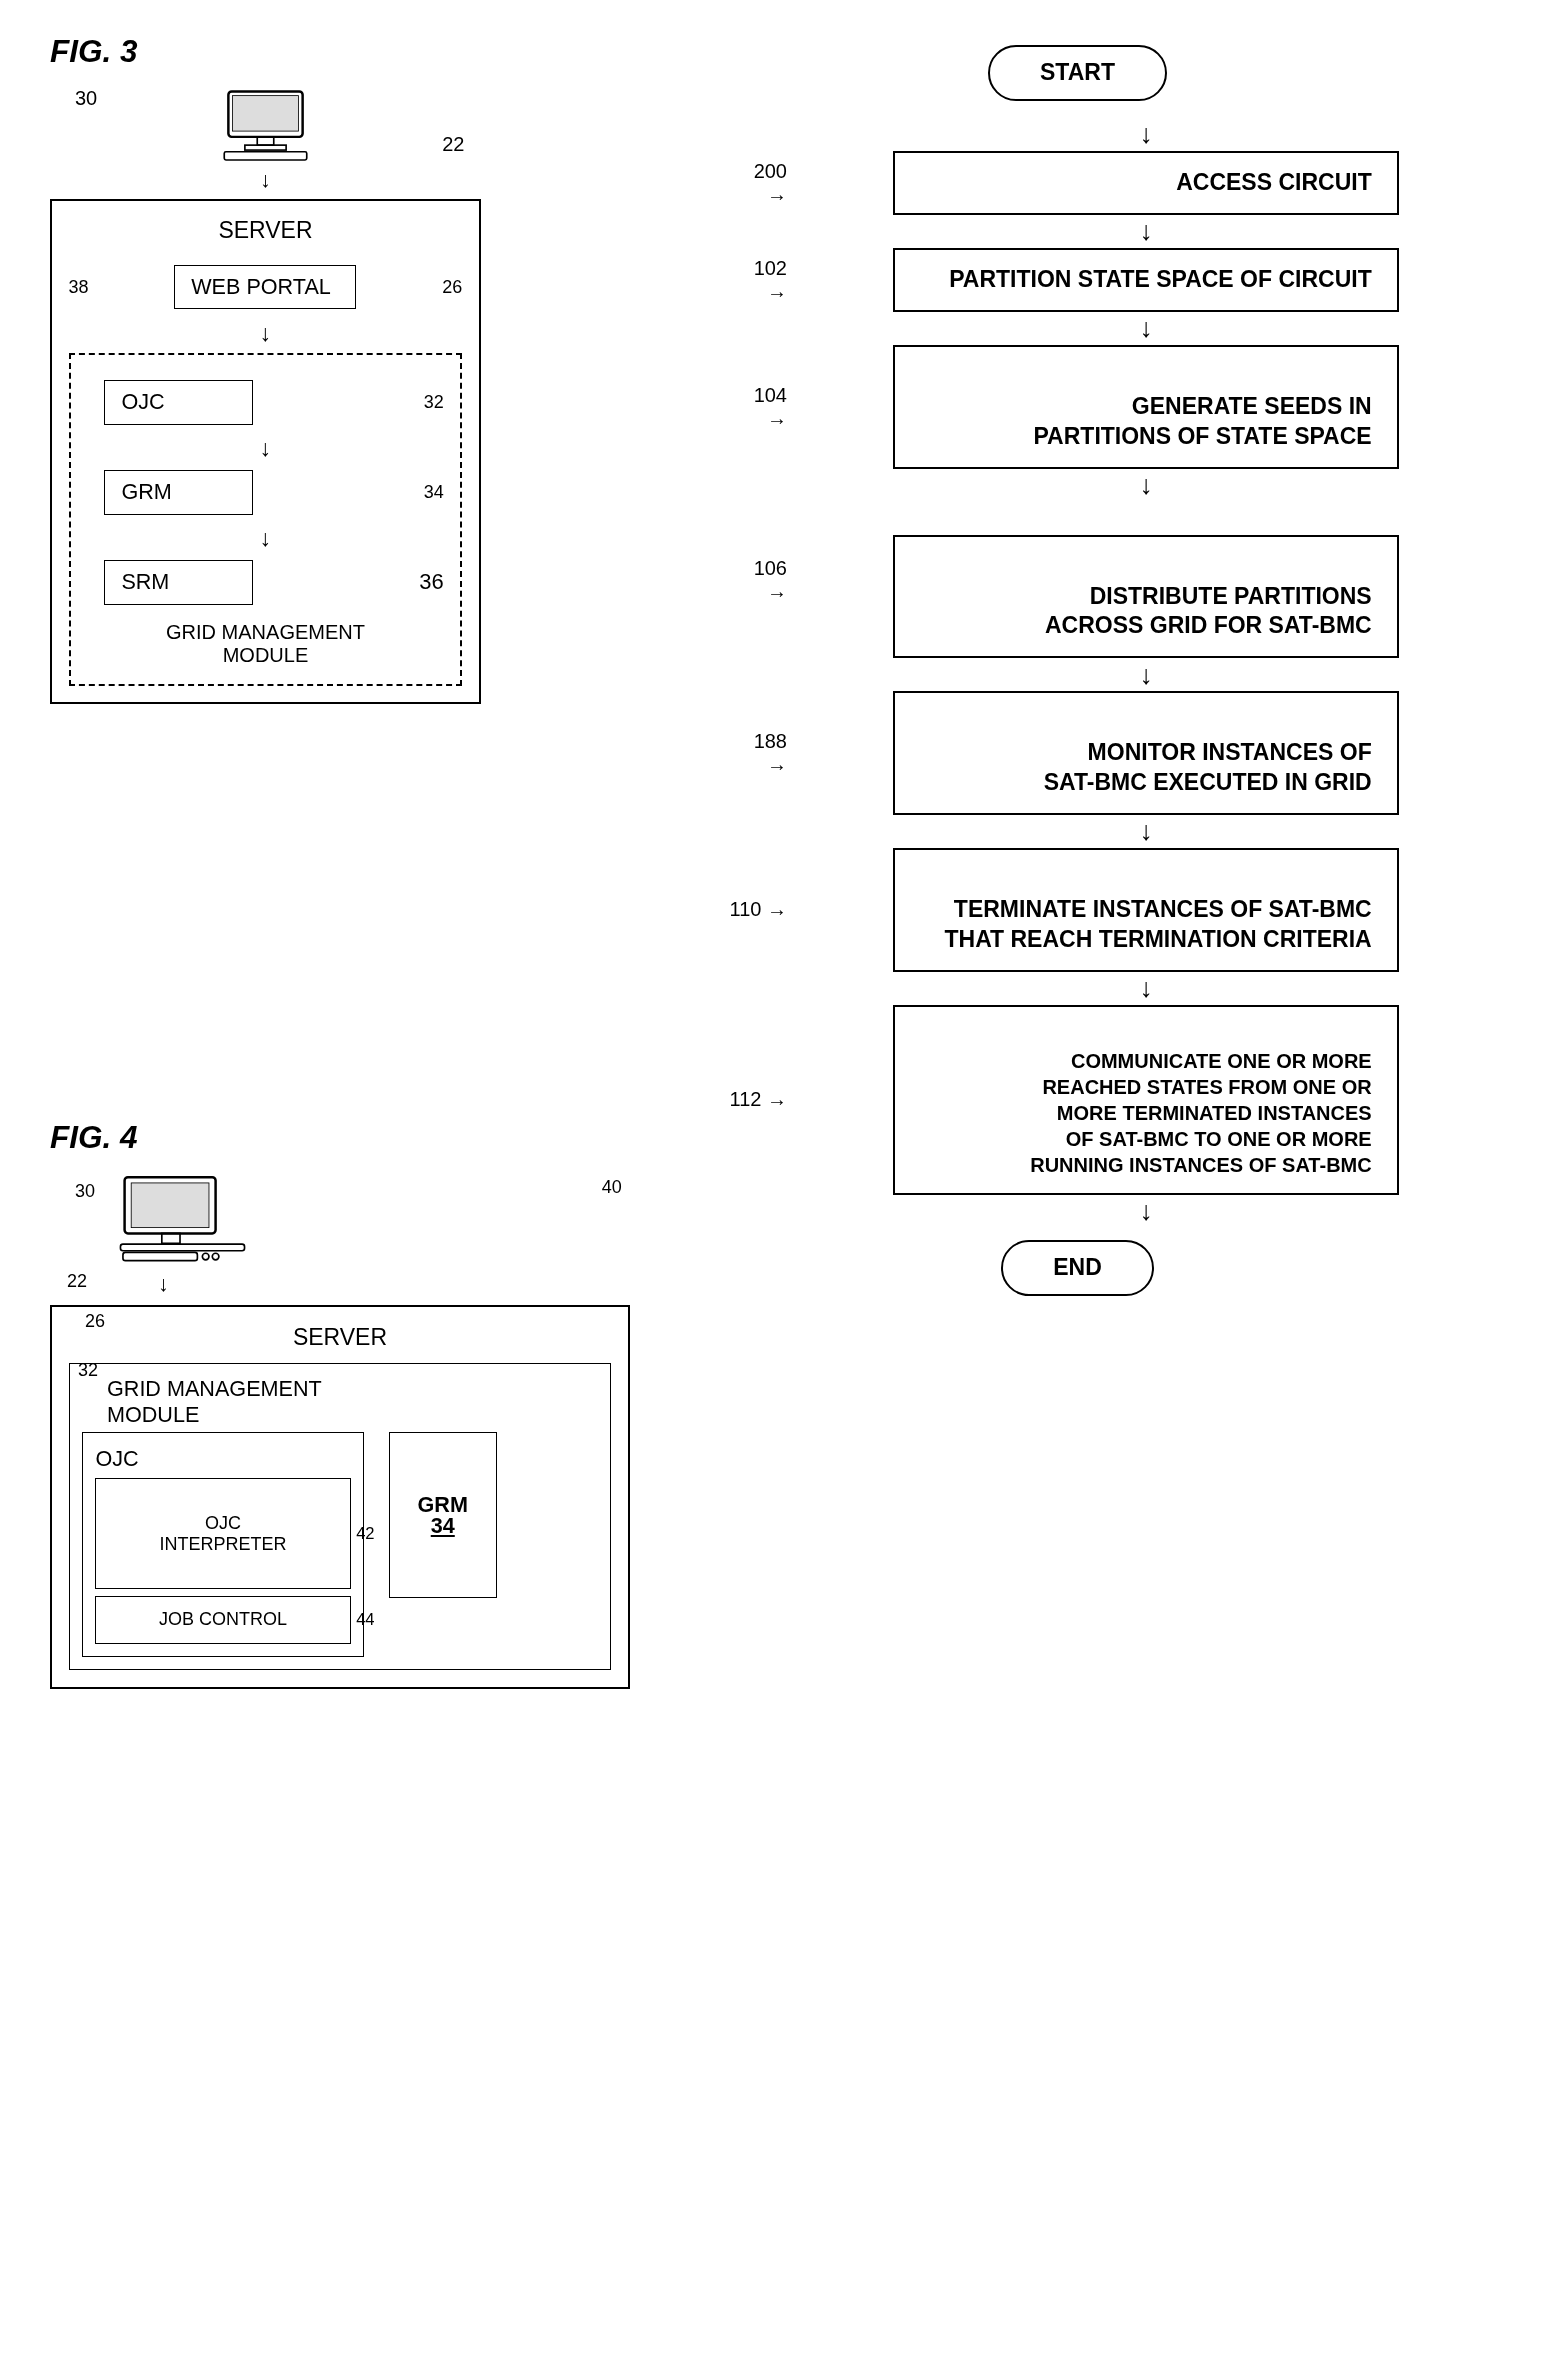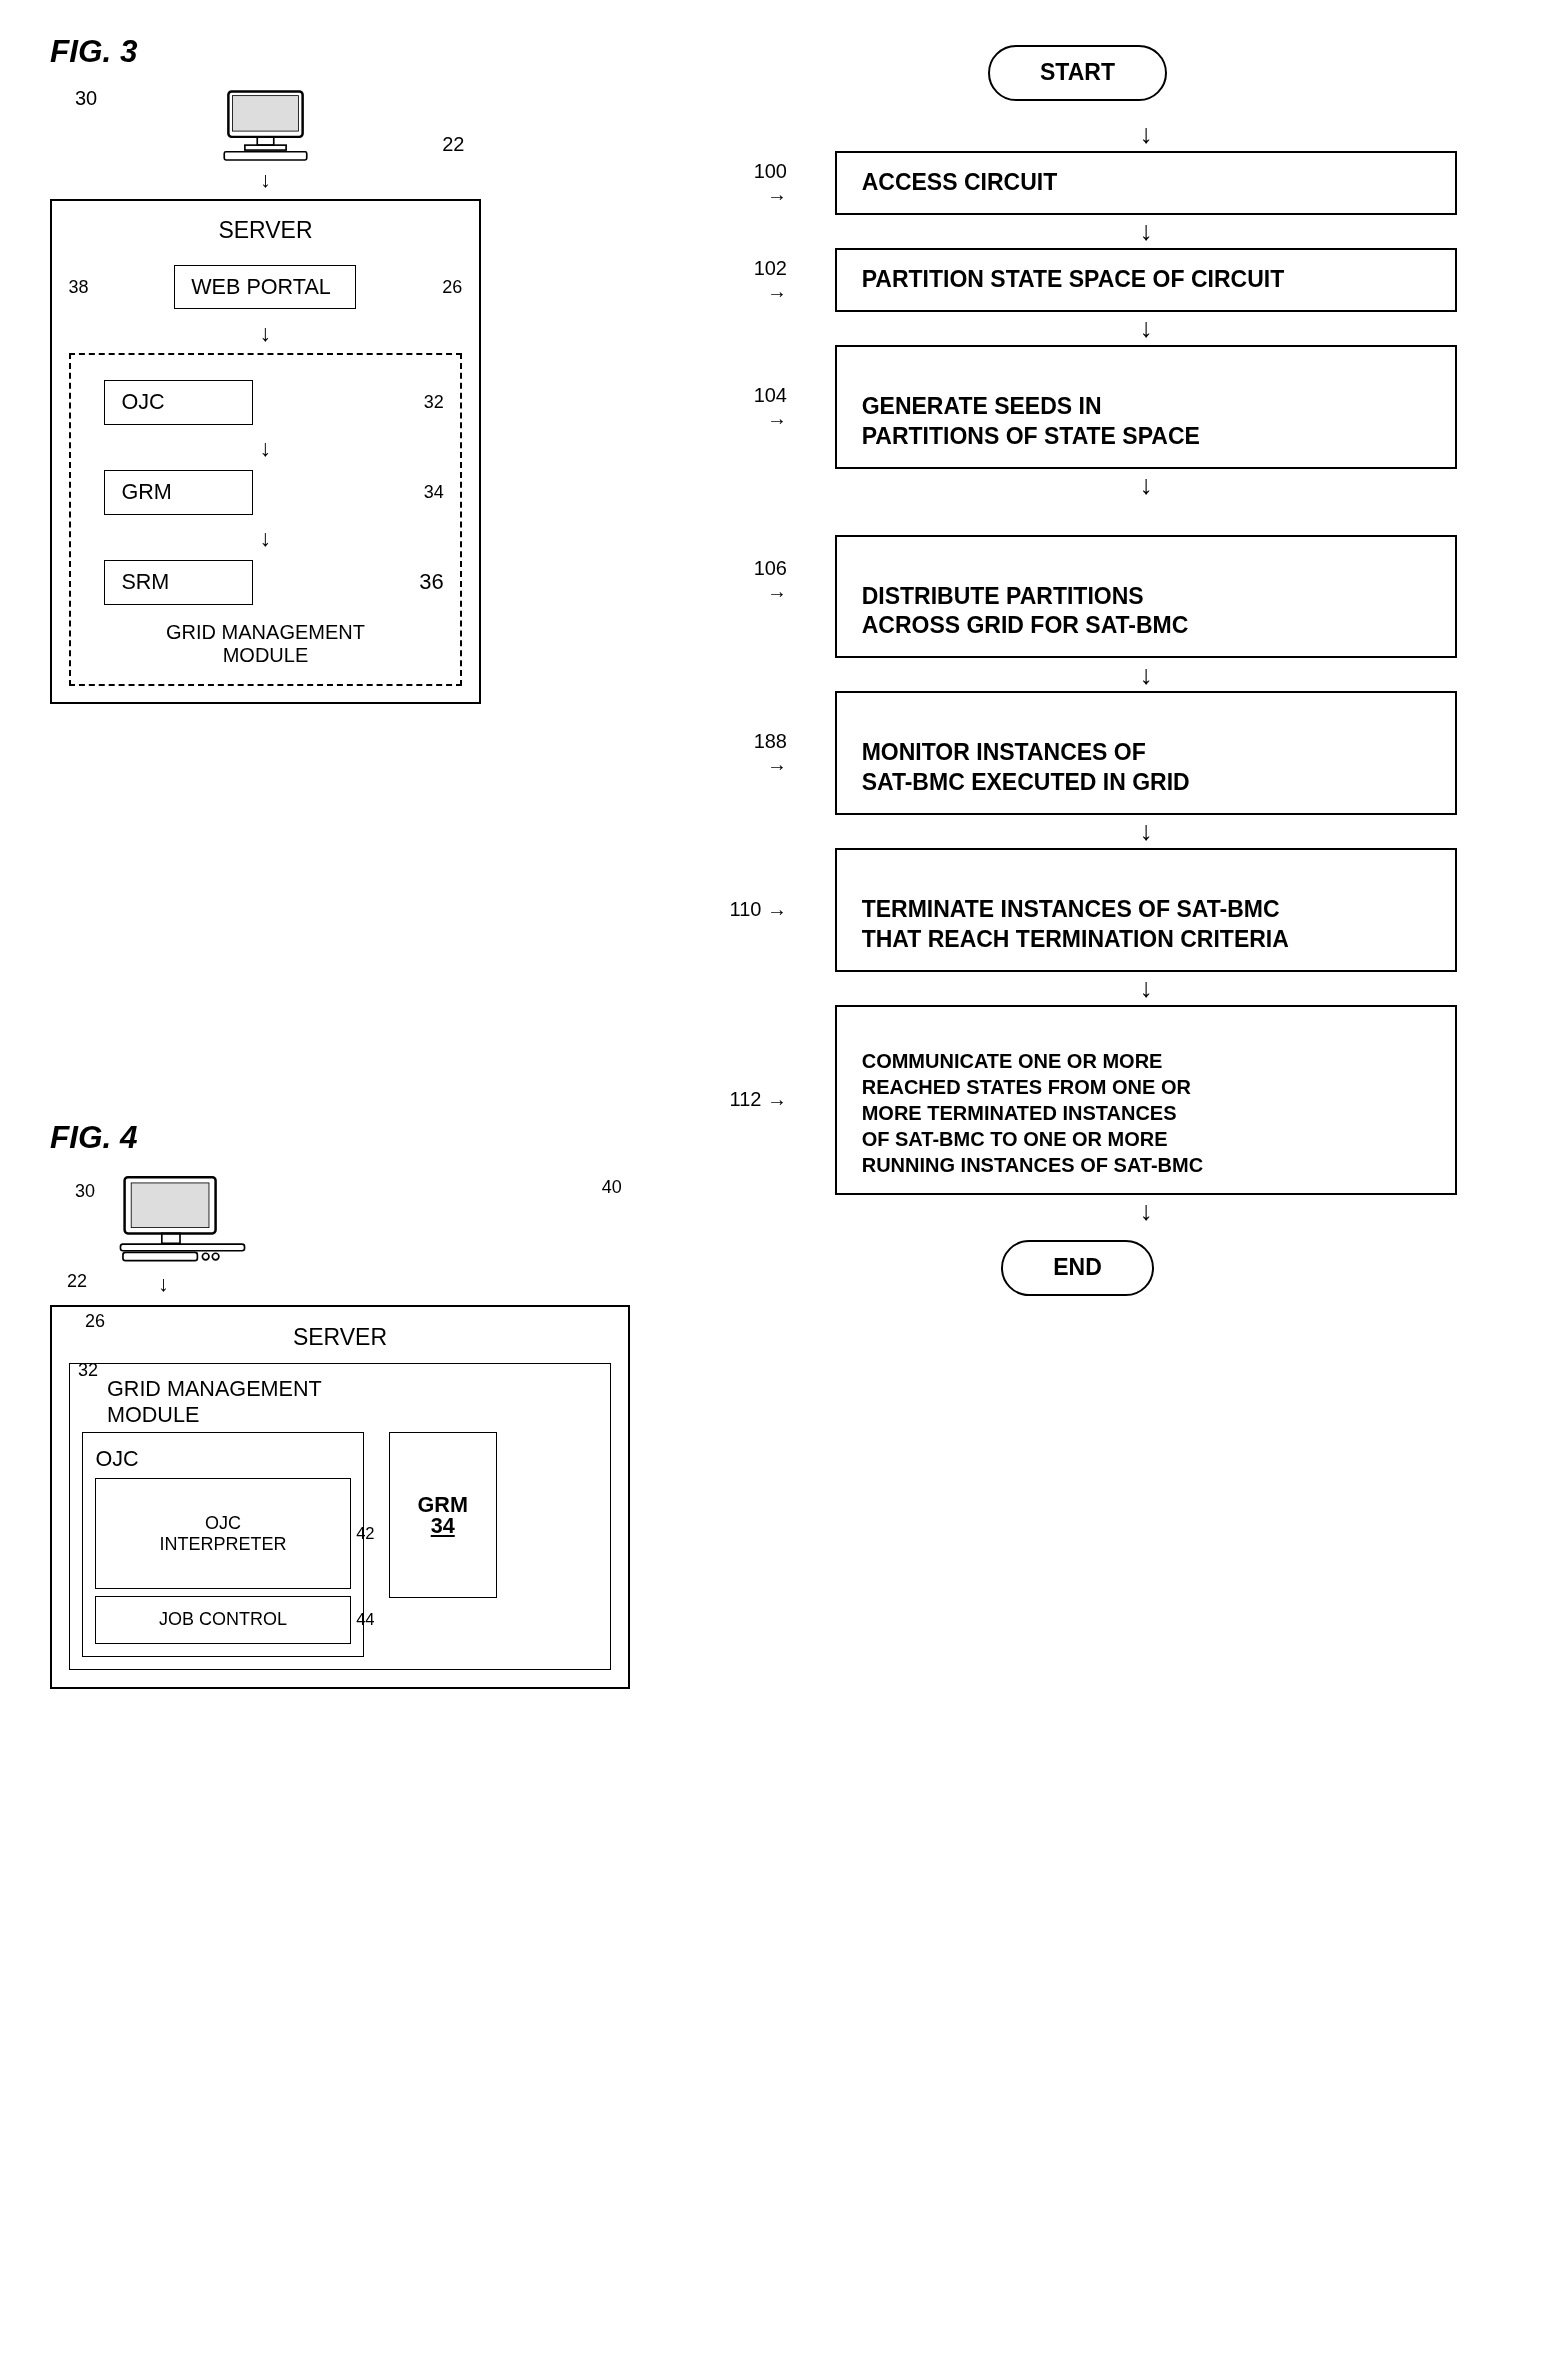--- a/index.html
+++ b/index.html
@@ -82,25 +82,25 @@
     .fig6-container {
       position: absolute;
       top: 33px;
       left: 663px;
       width: 829px;
     }
 
     .flow-step {
       border: 2.5px solid #000;
       padding: 15px 25px;
-      text-align: left;
+      text-align: right;
       font-size: 23px;
       font-weight: bold;
       margin: 0 auto;
-      width: 622px;
+      width: 506px;
       background: #fff;
       line-height: 1.3;
       position: relative;
     }
 
     .flow-step-oval {
       border: 2.5px solid #000;
       border-radius: 41px;
       padding: 12.4px 50px;
       text-align: center;
@@ -272,21 +272,21 @@
   </div>
 
   <div class="fig6-container">
 
     <div class="flow-start-row">
       <div class="flow-step-oval">START</div>
     </div>
     <div class="flow-arrow">↓</div>
 
     <div class="flow-row">
-      <div class="flow-ref">100 →</div>
+      <div class="flow-ref">200 →</div>
       <div class="flow-step">
         <span>ACCESS CIRCUIT</span>
       </div>
     </div>
     <div class="flow-arrow">↓</div>
 
     <div class="flow-row">
       <div class="flow-ref">102 →</div>
       <div class="flow-step">
         <span>PARTITION STATE SPACE OF CIRCUIT</span>

